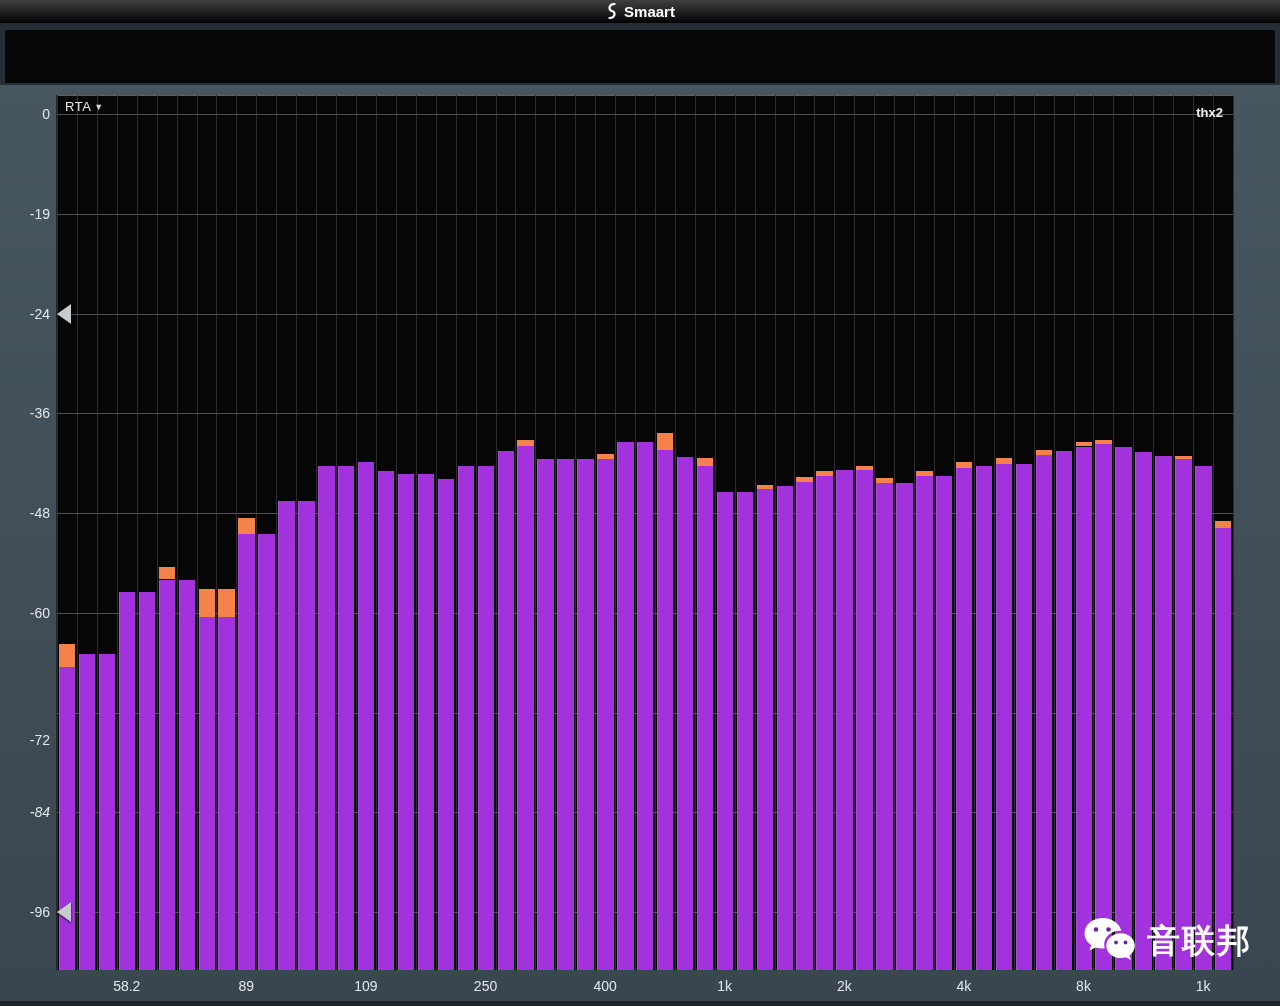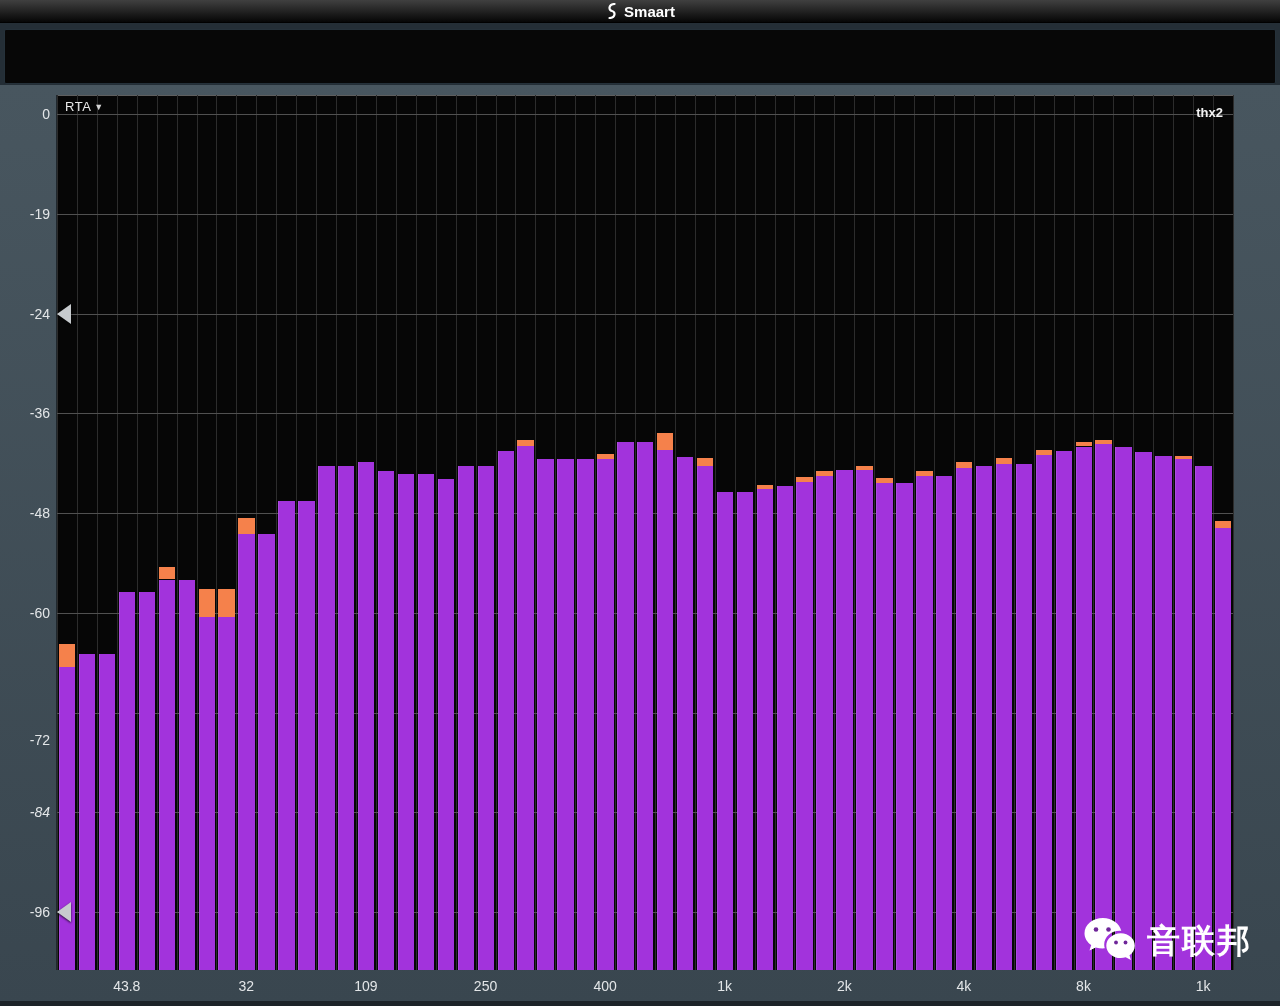--- a/index.html
+++ b/index.html
@@ -234,22 +234,22 @@
       <div class="ylab" style="top: 213.75px;">-19</div>
       <div class="ylab" style="top: 313.5px;">-24</div>
       <div class="ylab" style="top: 413.25px;">-36</div>
       <div class="ylab" style="top: 513px;">-48</div>
       <div class="ylab" style="top: 612.75px;">-60</div>
       <div class="ylab" style="top: 740px;">-72</div>
       <div class="ylab" style="top: 812.25px; font-style: italic;">-84</div>
       <div class="ylab" style="top: 912px;">-96</div>
     </div>
   <div id="xaxis">
-      <div class="xlab" style="left: 126.76px;">43.8</div>
-      <div class="xlab" style="left: 246.36px;">32</div>
+      <div class="xlab" style="left: 126.76px;">58.2</div>
+      <div class="xlab" style="left: 246.36px;">89</div>
       <div class="xlab" style="left: 365.95px;">109</div>
       <div class="xlab" style="left: 485.54px;">250</div>
       <div class="xlab" style="left: 605.14px;">400</div>
       <div class="xlab" style="left: 724.73px; text-align: right;">1k</div>
       <div class="xlab" style="left: 844.32px;">2k</div>
       <div class="xlab" style="left: 963.92px;">4k</div>
       <div class="xlab" style="left: 1083.51px;">8k</div>
       <div class="xlab" style="left: 1203.1px;">1k</div>
     </div>
   <div id="handles">

